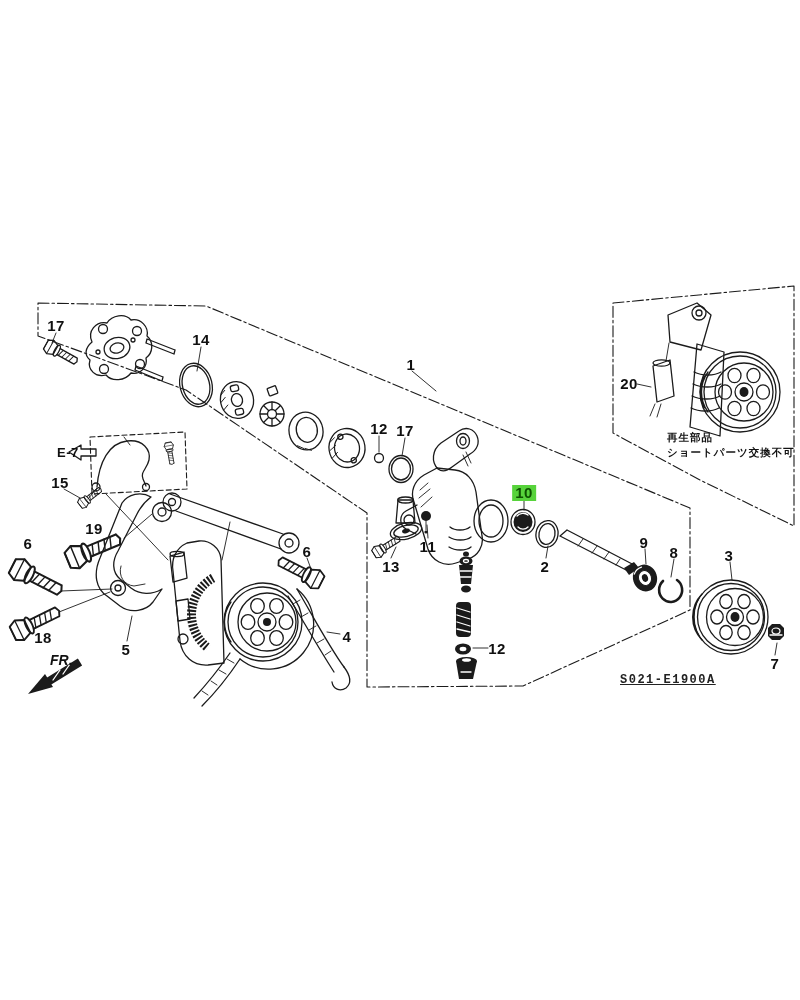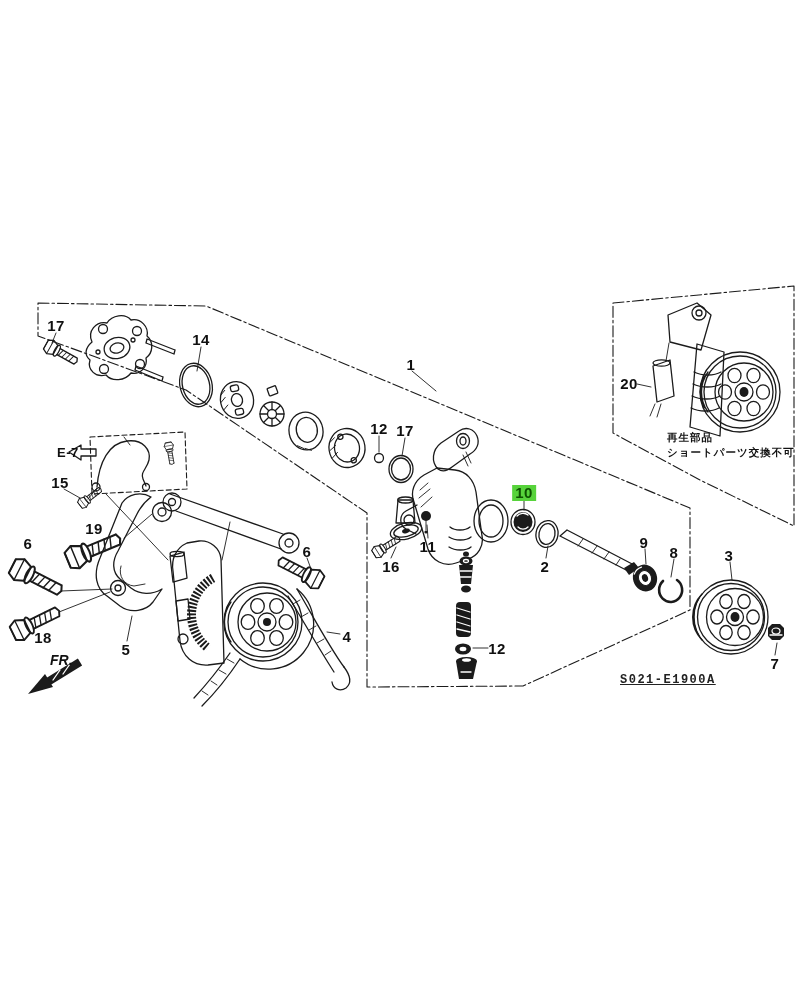--- a/index.html
+++ b/index.html
@@ -315,21 +315,21 @@
       <div class="part-label" style="left: 775px; top: 663px;">7</div>
       <div class="part-label" style="left: 674px; top: 552px;">8</div>
       <div class="part-label" style="left: 644px; top: 542px;">9</div>
       <div class="part-label highlight" style="left: 524px; top: 493px;">10</div>
       <div class="part-label" style="left: 428px; top: 546px;">11</div>
       <div class="part-label" style="left: 379px; top: 428px;">12</div>
       <div class="part-label" style="left: 497px; top: 648px;">12</div>
       <div class="part-label" style="left: 405px; top: 430px;">17</div>
       <div class="part-label" style="left: 201px; top: 339px;">14</div>
       <div class="part-label" style="left: 60px; top: 482px;">15</div>
-      <div class="part-label" style="left: 391px; top: 566px;">16</div>
+      <div class="part-label" style="left: 391px; top: 566px;">13</div>
       <div class="part-label" style="left: 56px; top: 325px;">17</div>
       <div class="part-label" style="left: 43px; top: 637px;">18</div>
       <div class="part-label" style="left: 94px; top: 528px;">19</div>
       <div class="part-label" style="left: 629px; top: 383px;">20</div>
     </div>
 
 <div class="txt e7">E-7</div>
 <div class="txt fr">FR.</div>
 <div class="txt jp1">再生部品</div>
 <div class="txt jp2">ショートパーツ交換不可</div>

